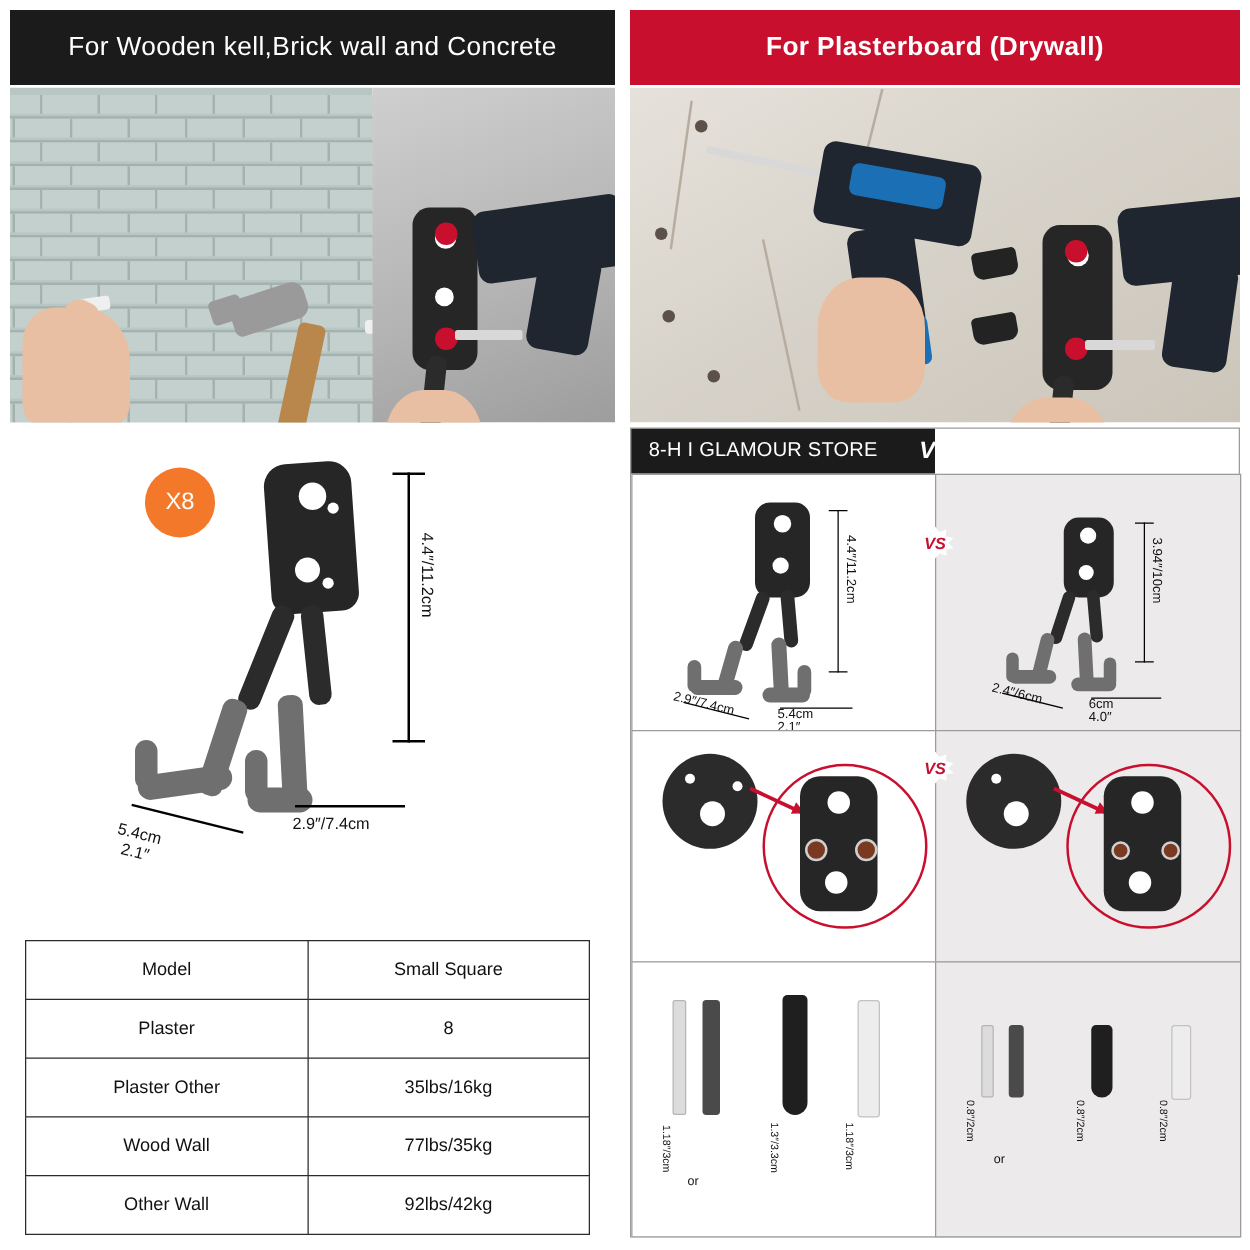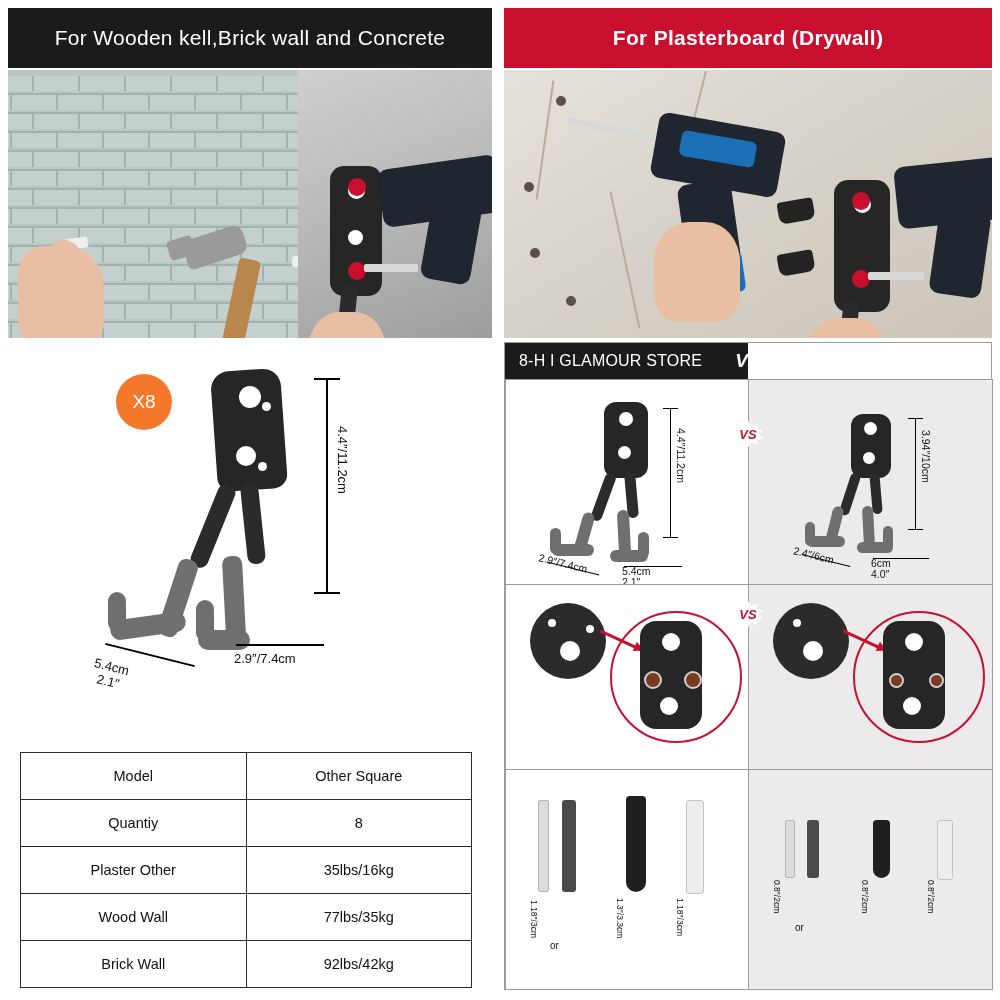--- a/index.html
+++ b/index.html
@@ -605,36 +605,36 @@
 2.1″</div>
 
     <div class="dim-line" style="left:228px; top:302px; width:88px; height:2px;"></div>
     <div class="dim-label" style="left:226px; top:310px;">2.9″/7.4cm</div>
   </div>
 
   <table class="spec-table">
     <tbody>
       <tr>
         <td class="label">Model</td>
-        <td>Other Square</td>
+        <td>Small Square</td>
       </tr>
       <tr>
-        <td class="label">Quantiy</td>
+        <td class="label">Plaster</td>
         <td>8</td>
       </tr>
       <tr>
         <td class="label">Plaster Other</td>
         <td>35lbs/16kg</td>
       </tr>
       <tr>
         <td class="label">Wood Wall</td>
         <td>77lbs/35kg</td>
       </tr>
       <tr>
-        <td class="label">Brick Wall</td>
+        <td class="label">Other Wall</td>
         <td>92lbs/42kg</td>
       </tr>
     </tbody>
   </table>
 
   <div class="compare">
     <div class="compare-head">
       <div class="ours">8-H I GLAMOUR STORE</div>
     </div>
     <div class="vs-badge">

